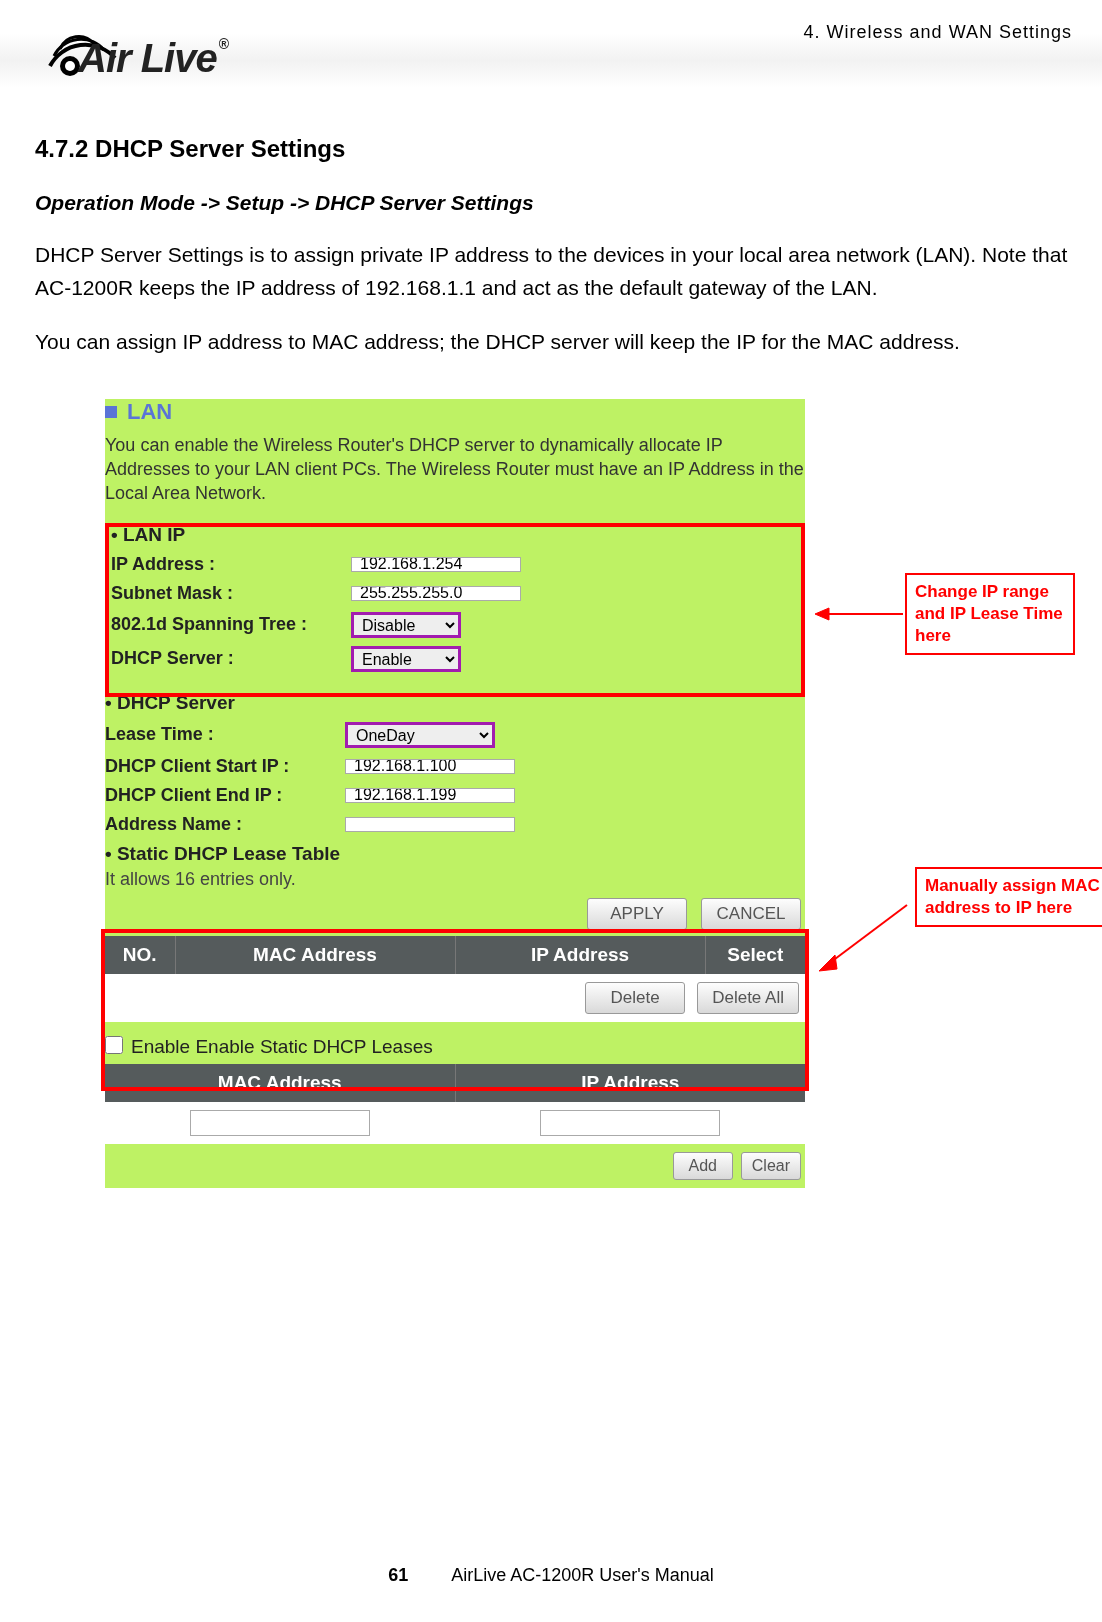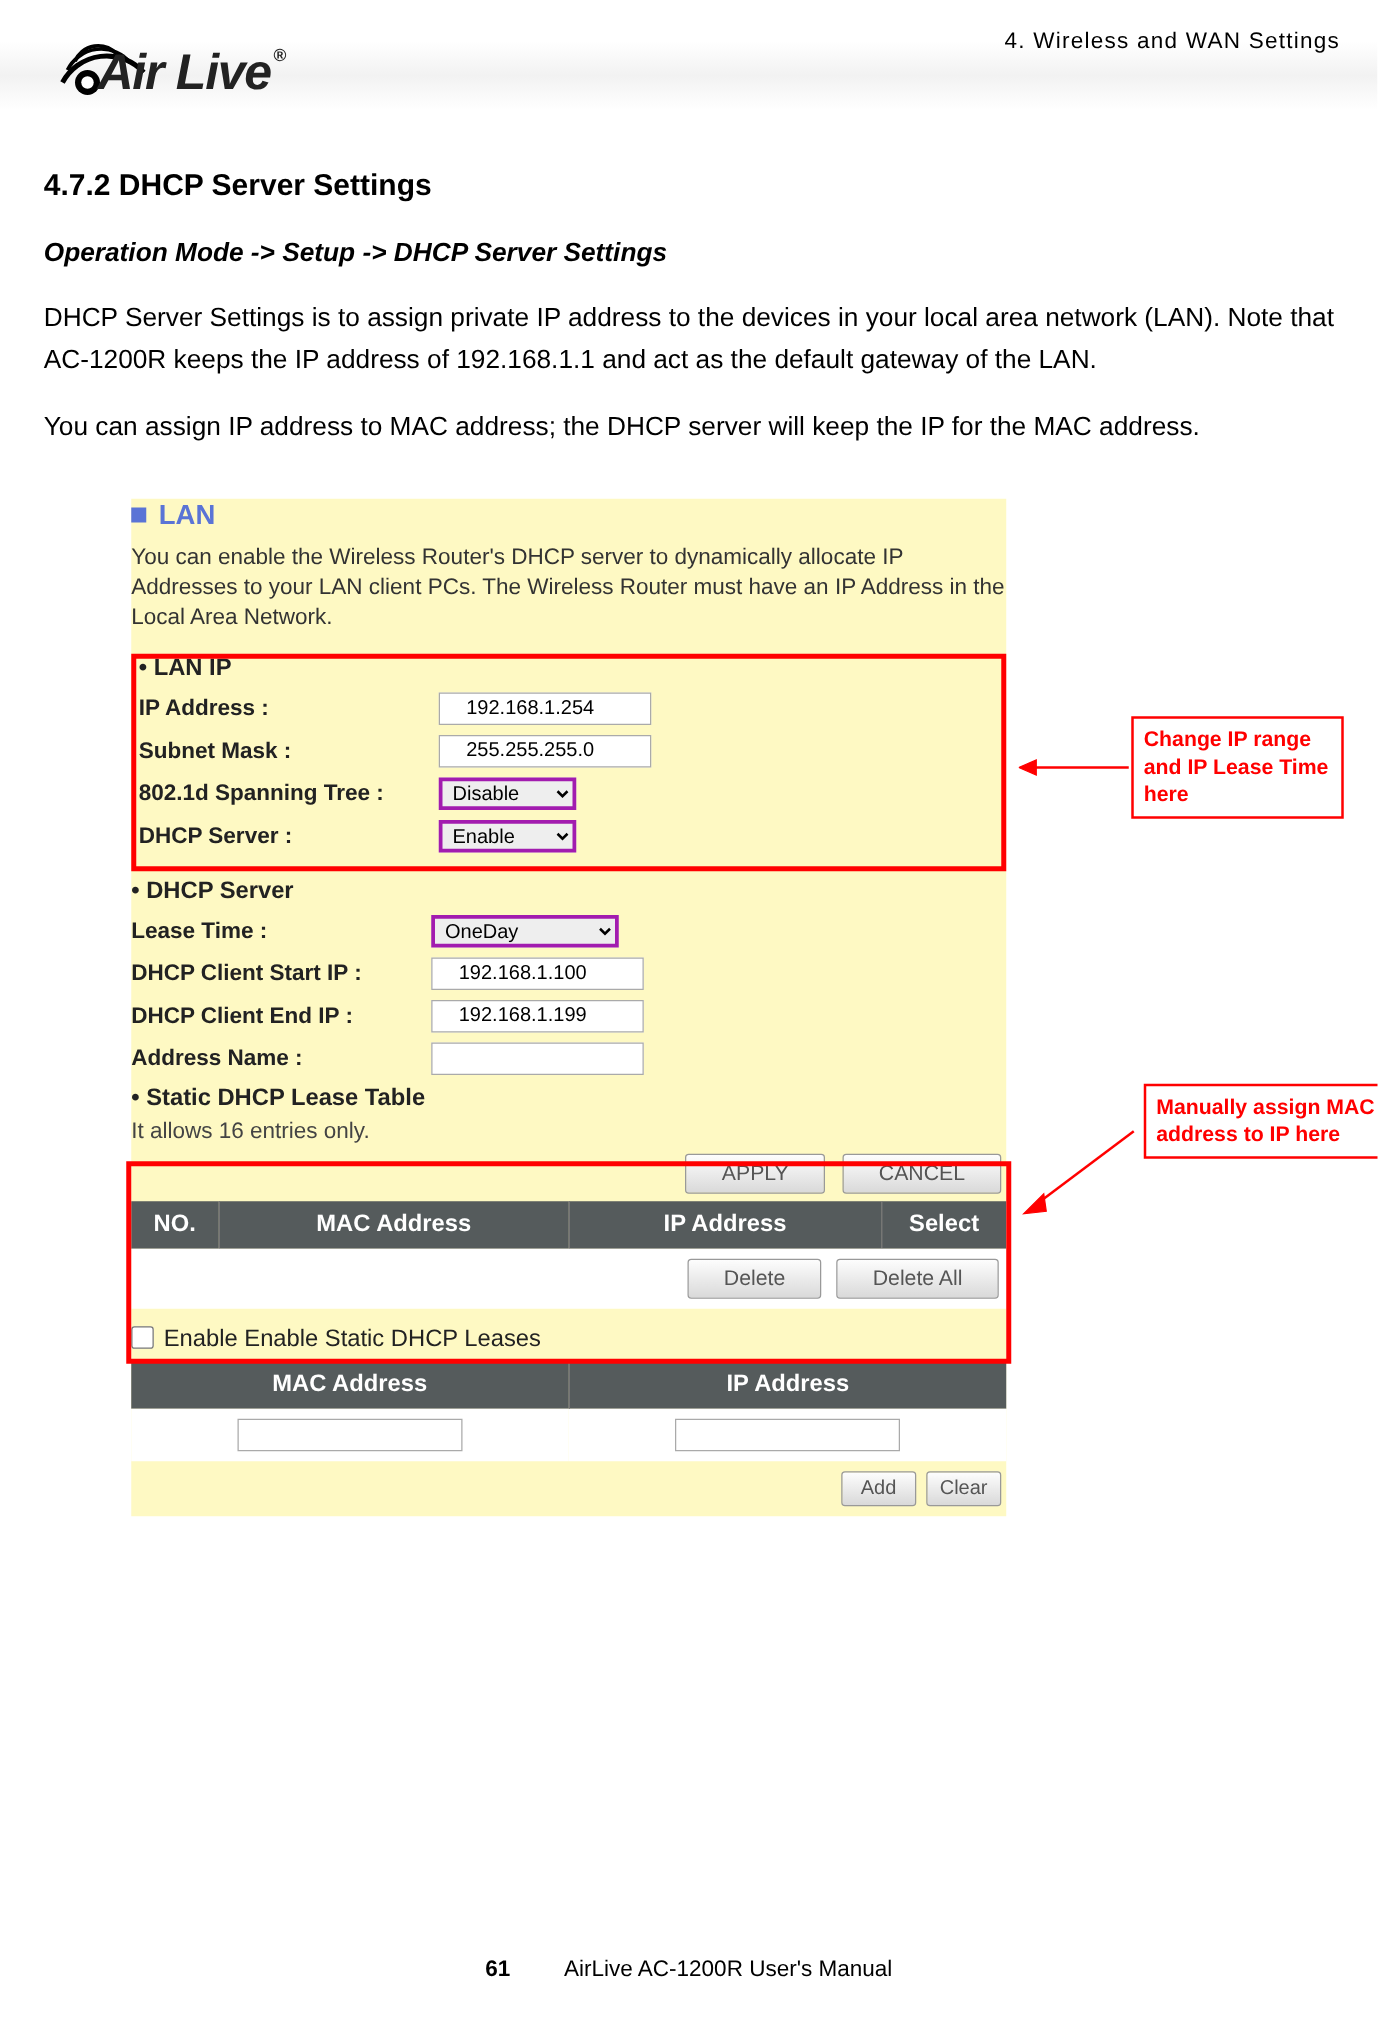--- a/index.html
+++ b/index.html
@@ -71,21 +71,21 @@
   
   .panel-wrap {
     position: relative;
     margin-top: 40px;
     margin-left: 70px;
     width: 960px;
     height: 980px;
   }
   .lan-panel {
     width: 700px;
-    background: #fef9c3;
+    background: #bef264;
     font-size: 18px;
     color: #222;
     position: relative;
   }
   .lan-header {
     display: flex;
     align-items: center;
     font-weight: 700;
     color: #5a74d6;
     font-size: 22px;
@@ -116,24 +116,24 @@
     display: flex;
     align-items: center;
     padding: 4px 0;
   }
   .form-row label {
     width: 240px;
     font-weight: 700;
     font-size: 18px;
   }
   .form-row input[type=text] {
-    height: 26px;
+    height: 15px;
     width: 170px;
     border: 1px solid #aaa;
-    padding: 2px 21px;
+    padding: 2px 8px;
     font-size: 16px;
   }
   .form-row select {
     height: 26px;
     width: 110px;
     border: 3px solid #a21caf;
     background: #eee;
     font-size: 16px;
     padding: 1px 4px;
   }
@@ -156,21 +156,21 @@
     align-items: center;
     justify-content: center;
     height: 32px;
     min-width: 100px;
     border: 1px solid #999;
     background: linear-gradient(180deg,#fdfdfd,#d9d9d9);
     font-size: 17px;
     color: #555;
     cursor: pointer;
     border-radius: 3px;
-    padding: 0 28px;
+    padding: 0 14px;
   }
   .btn.sm { min-width: 60px; height: 28px; font-size: 16px; padding: 0 10px; }
   .btn-row {
     display: flex;
     justify-content: flex-end;
     gap: 14px;
     padding: 6px 4px;
   }
   
   .tbl {

